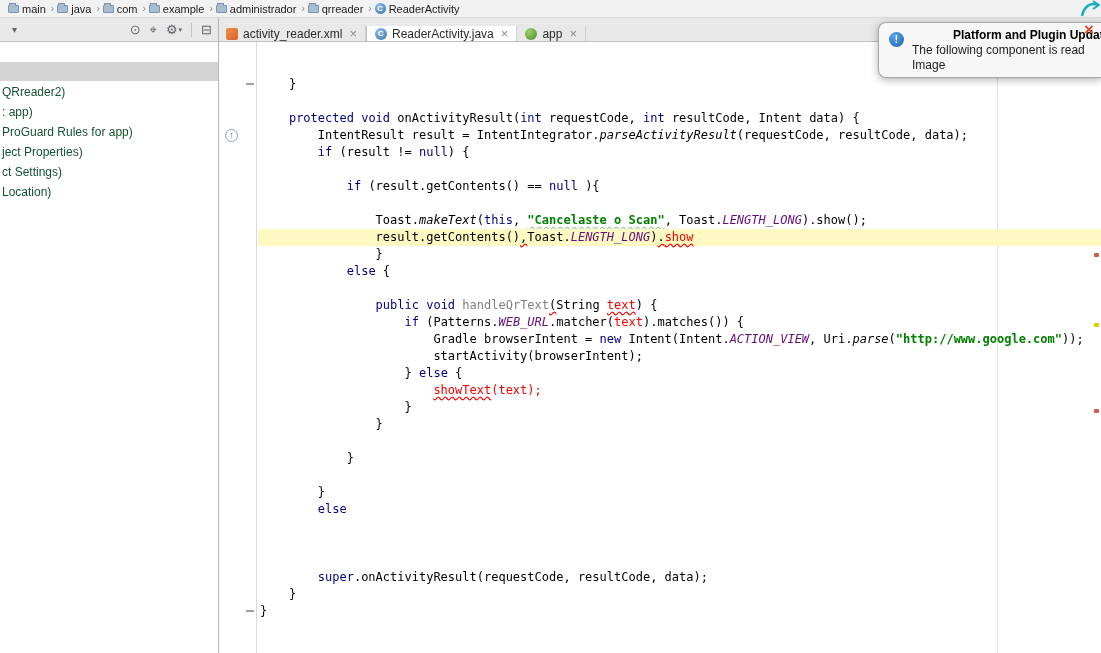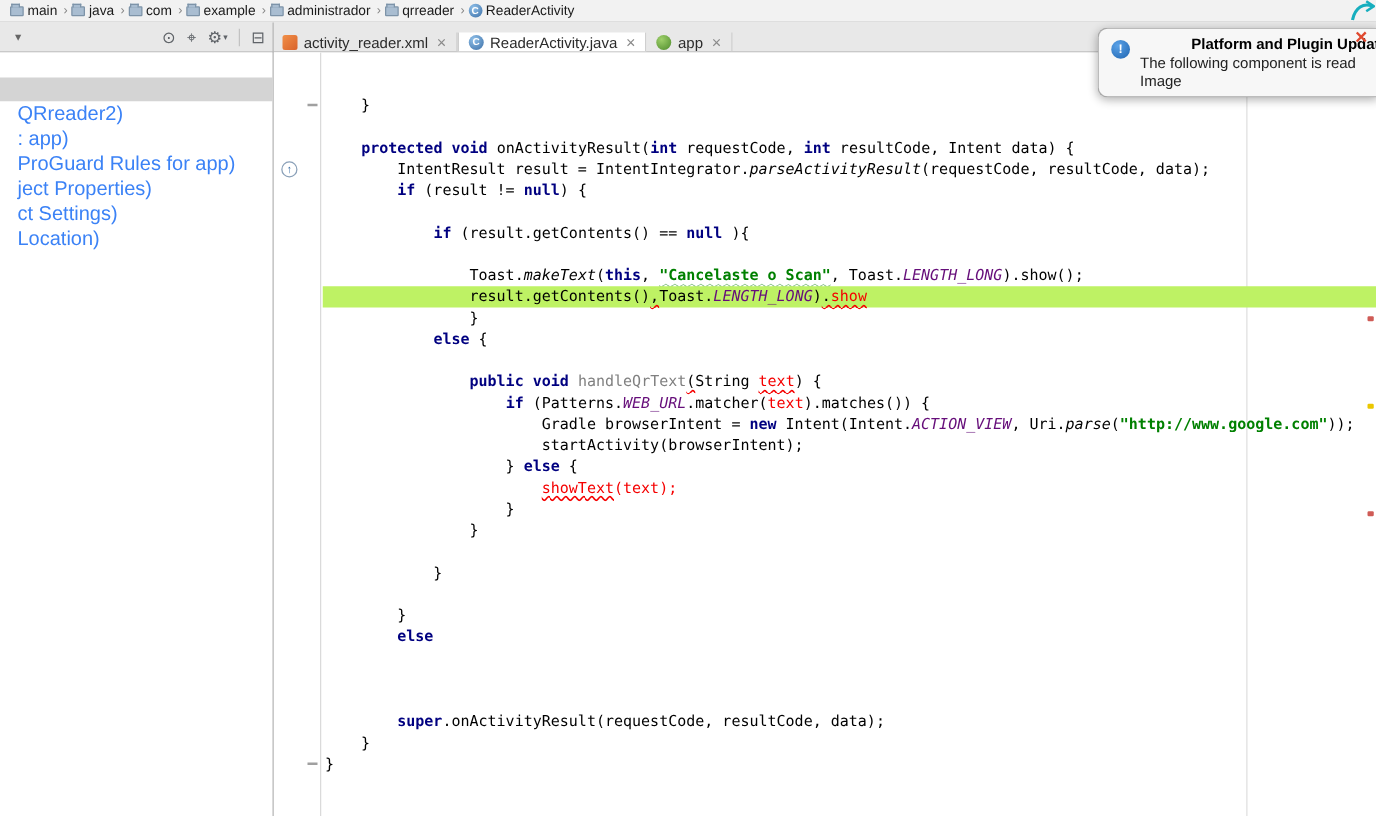--- a/index.html
+++ b/index.html
@@ -38,37 +38,37 @@
   .icon-class { width:12px; height:12px; border-radius:50%;
     background:radial-gradient(circle at 35% 30%, #8fc0ea, #3b6ea5); color:#fff; font-size:8px; font-weight:bold;
     display:flex; align-items:center; justify-content:center; }
   .icon-app { width:12px; height:12px; border-radius:50%;
     background:radial-gradient(circle at 35% 30%, #9ed06a, #4d8a2b); }
 
   
   #project-panel { position:absolute; left:0; top:42px; width:218px; height:611px; background:#fff; overflow:hidden; }
   #selected-tree-row { position:absolute; left:0; top:20px; width:218px; height:19px; background:#d4d4d4; }
   #tree-items { position:absolute; left:0; top:40px; width:218px; }
-  .tree-item { height:20px; line-height:20px; padding-left:14px; font-size:16px; color:#3b82f6; white-space:nowrap; }
+  .tree-item { height:20px; line-height:20px; padding-left:2px; font-size:12px; color:#14532d; white-space:nowrap; }
   #panel-divider { position:absolute; left:218px; top:18px; bottom:0; width:1px; background:#b6b6b6; z-index:5; }
 
   
   #editor { position:absolute; left:219px; top:42px; right:0; bottom:0; background:#fff; }
   #editor-gutter { position:absolute; left:0; top:0; bottom:0; width:38px; background:#fff; border-right:1px solid #dadada; z-index:3; }
   .gutter-override { position:absolute; left:6px; width:13px; height:13px; border:1px solid #8aa0b8; border-radius:50%;
     color:#3b6ea5; font-size:9px; line-height:11px; text-align:center; background:#fff; }
   .gutter-fold { position:absolute; left:27px; width:8px; height:2px; background:#a0a0a0; }
   #code-area { position:absolute; left:39px; right:0; top:0; bottom:0; overflow:hidden; }
   #wrap-guide { position:absolute; left:739px; top:0; bottom:0; width:1px; background:#e0e0e0; z-index:0; }
   .code-line { position:relative; height:17px; line-height:17px; padding-left:2px;
     font-family:"DejaVu Sans Mono", monospace; font-size:12px; white-space:pre; z-index:1; }
-  .code-line.current { background:#bef264; }
+  .code-line.current { background:#fef9c3; }
 
   .tk-p  { color:#000; }
-  .tk-k  { color:#000080; font-weight:bold; }
+  .tk-k  { color:#000080; font-weight:normal; }
   .tk-a  { color:#808000; }
   .tk-s  { color:#008000; font-weight:bold; }
   .tk-sw { color:#008000; font-weight:bold; text-decoration:underline wavy #9ccb9c; text-decoration-skip-ink:none; text-underline-offset:2px; }
   .tk-c  { color:#660e7a; font-style:italic; }
   .tk-i  { font-style:italic; color:#000; }
   .tk-g  { color:#808080; }
   .tk-e  { color:#f50000; }
   .tk-ew { color:#f50000; text-decoration:underline wavy #f50000; text-decoration-skip-ink:none; text-underline-offset:2px; }
   .tk-pw { color:#000; text-decoration:underline wavy #f50000; text-decoration-skip-ink:none; text-underline-offset:2px; }
 

